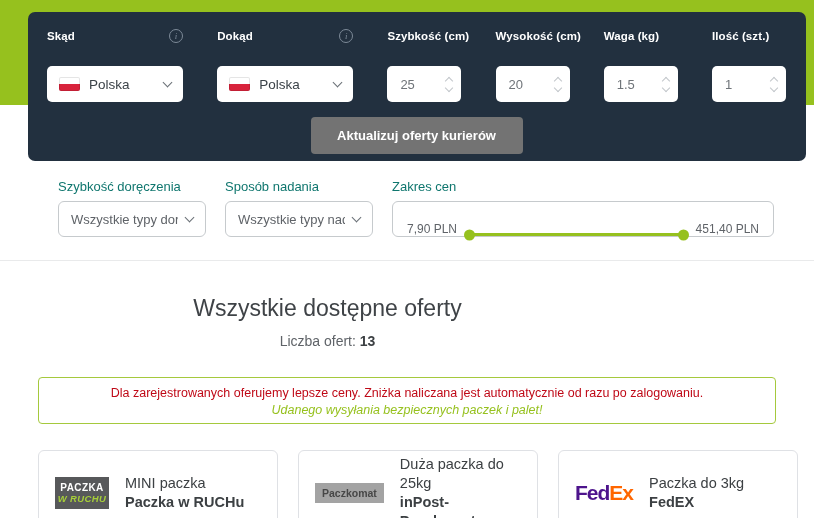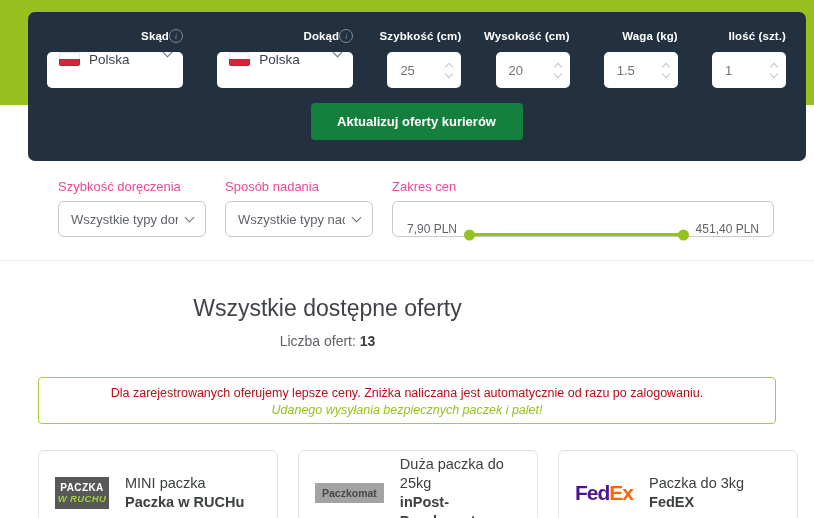--- a/index.html
+++ b/index.html
@@ -9,47 +9,47 @@
   
   .green-band { position:absolute; left:0; top:0; width:814px; height:105px; background:#96c11e; }
 
   
   .panel { position:absolute; left:28px; top:12px; width:778px; height:149px;
            background:#22303f; border-radius:7px; padding:16px 20px 0 19px; }
   .fields { display:flex; justify-content:space-between; }
   .field { display:flex; flex-direction:column; }
   .field.country { width:136px; }
   .field.num { width:74px; }
-  .label-row { display:flex; justify-content:flex-end; align-items:center; height:16px; margin-bottom:8px; }
+  .label-row { display:flex; justify-content:space-between; align-items:center; height:16px; margin-bottom:22px; }
   .flabel { color:#fff; font-size:11.5px; font-weight:bold; white-space:nowrap; letter-spacing:.1px; }
   .info-icon { width:14px; height:14px; border:1.5px solid #7d8a98; border-radius:50%;
                color:#7d8a98; font-size:9px; font-style:italic; font-family:"Liberation Serif",serif;
                display:flex; align-items:center; justify-content:center; flex:0 0 auto; }
-  .select-box { background:#fff; height:36px; border-radius:5px; display:flex; 
+  .select-box { background:#fff; height:36px; border-radius:5px; display:flex; align-items:center;
                 padding:0 12px; gap:9px; cursor:pointer; }
   .flag { width:21px; height:14px; border-radius:2px; flex:0 0 auto;
           background:linear-gradient(#fff 50%, #d8233c 50%);
           box-shadow: inset 0 0 0 1px rgba(0,0,0,.10); }
   .sel-text { font-size:13.5px; color:#3b4248; flex:1; }
   .chev { width:7px; height:7px; border-right:1.6px solid #6a7076; border-bottom:1.6px solid #6a7076;
           transform:rotate(45deg); margin-top:-3px; flex:0 0 auto; }
   .num-box { background:#fff; height:36px; border-radius:5px; display:flex; align-items:center; padding:0 9px 0 13px; }
   .num-box input { border:0; outline:0; width:100%; font-size:13px; color:#6f7479;
                    font-family:"Liberation Sans",sans-serif; background:transparent; }
   .spinner { display:flex; flex-direction:column; gap:3px; align-items:center; cursor:pointer; }
   .spin-up, .spin-dn { width:6px; height:6px; border-right:1.4px solid #c2c6ca; border-bottom:1.4px solid #c2c6ca; }
   .spin-up { transform:rotate(-135deg); }
   .spin-dn { transform:rotate(45deg); margin-top:-2px; }
   .btn-row { display:flex; justify-content:center; margin-top:15px; }
-  .update-btn { background:#15803d; color:#fff; border:0; border-radius:4px; width:212px; height:37px;
+  .update-btn { background:#737373; color:#fff; border:0; border-radius:4px; width:212px; height:37px;
                 font-size:13px; font-weight:bold; font-family:"Liberation Sans",sans-serif; cursor:pointer; }
 
   
   .filters { position:absolute; left:58px; top:179px; display:flex; gap:19px; }
-  .filter .flt-label { font-size:13px; color:#ec4899; margin-bottom:7px; }
+  .filter .flt-label { font-size:13px; color:#0f766e; margin-bottom:7px; }
   .flt-select { width:148px; height:36px; border:1px solid #c6cacd; border-radius:6px; background:#fff;
                 display:flex; align-items:center; padding:0 12px; gap:8px; cursor:pointer; }
   .flt-text { font-size:13px; color:#5f6368; flex:1; white-space:nowrap; overflow:hidden; }
   .price-box { width:382px; height:36px; border:1px solid #c6cacd; border-radius:6px; background:#fff;
                display:flex; align-items:flex-end; padding:0 14px; gap:9px; }
   .price-lbl { font-size:12px; color:#5f6368; white-space:nowrap; }
   .slider { flex:1; position:relative; height:3px; background:#96c11e; border-radius:2px; }
   .handle { position:absolute; top:50%; width:11px; height:11px; background:#96c11e; border-radius:50%;
             transform:translateY(-50%); cursor:pointer; }
   .handle.min { left:-2px; } .handle.max { right:-2px; }

